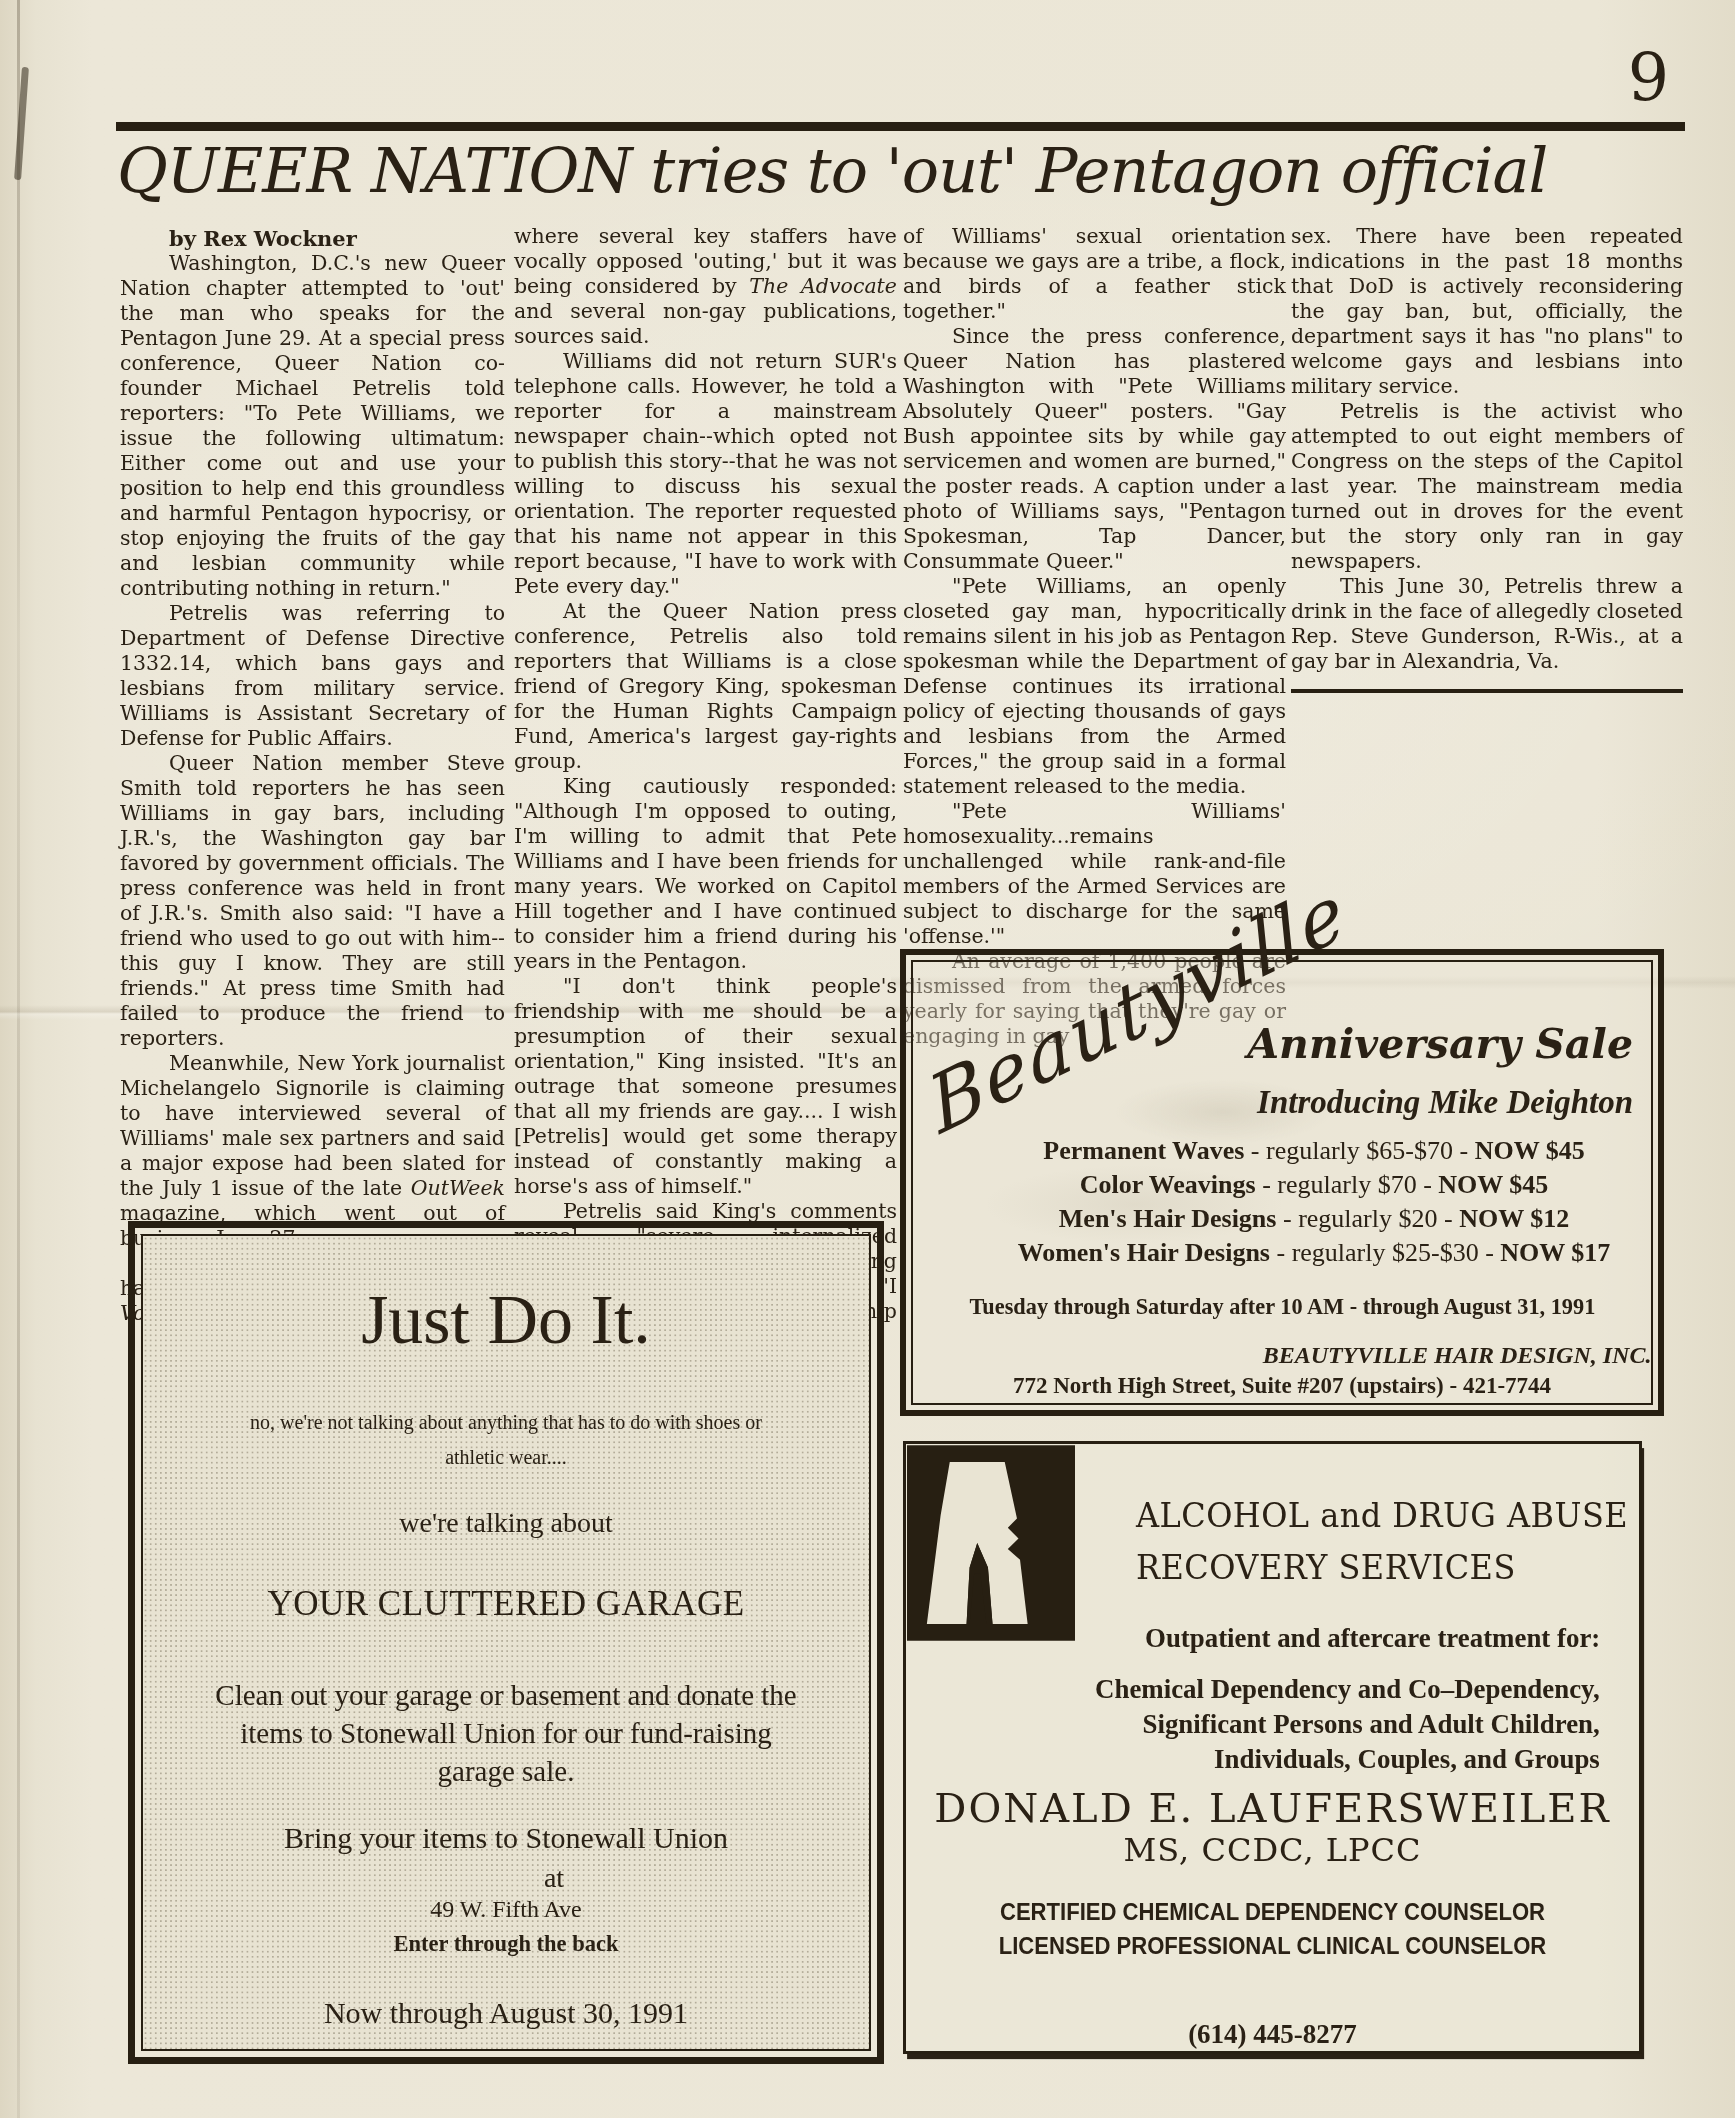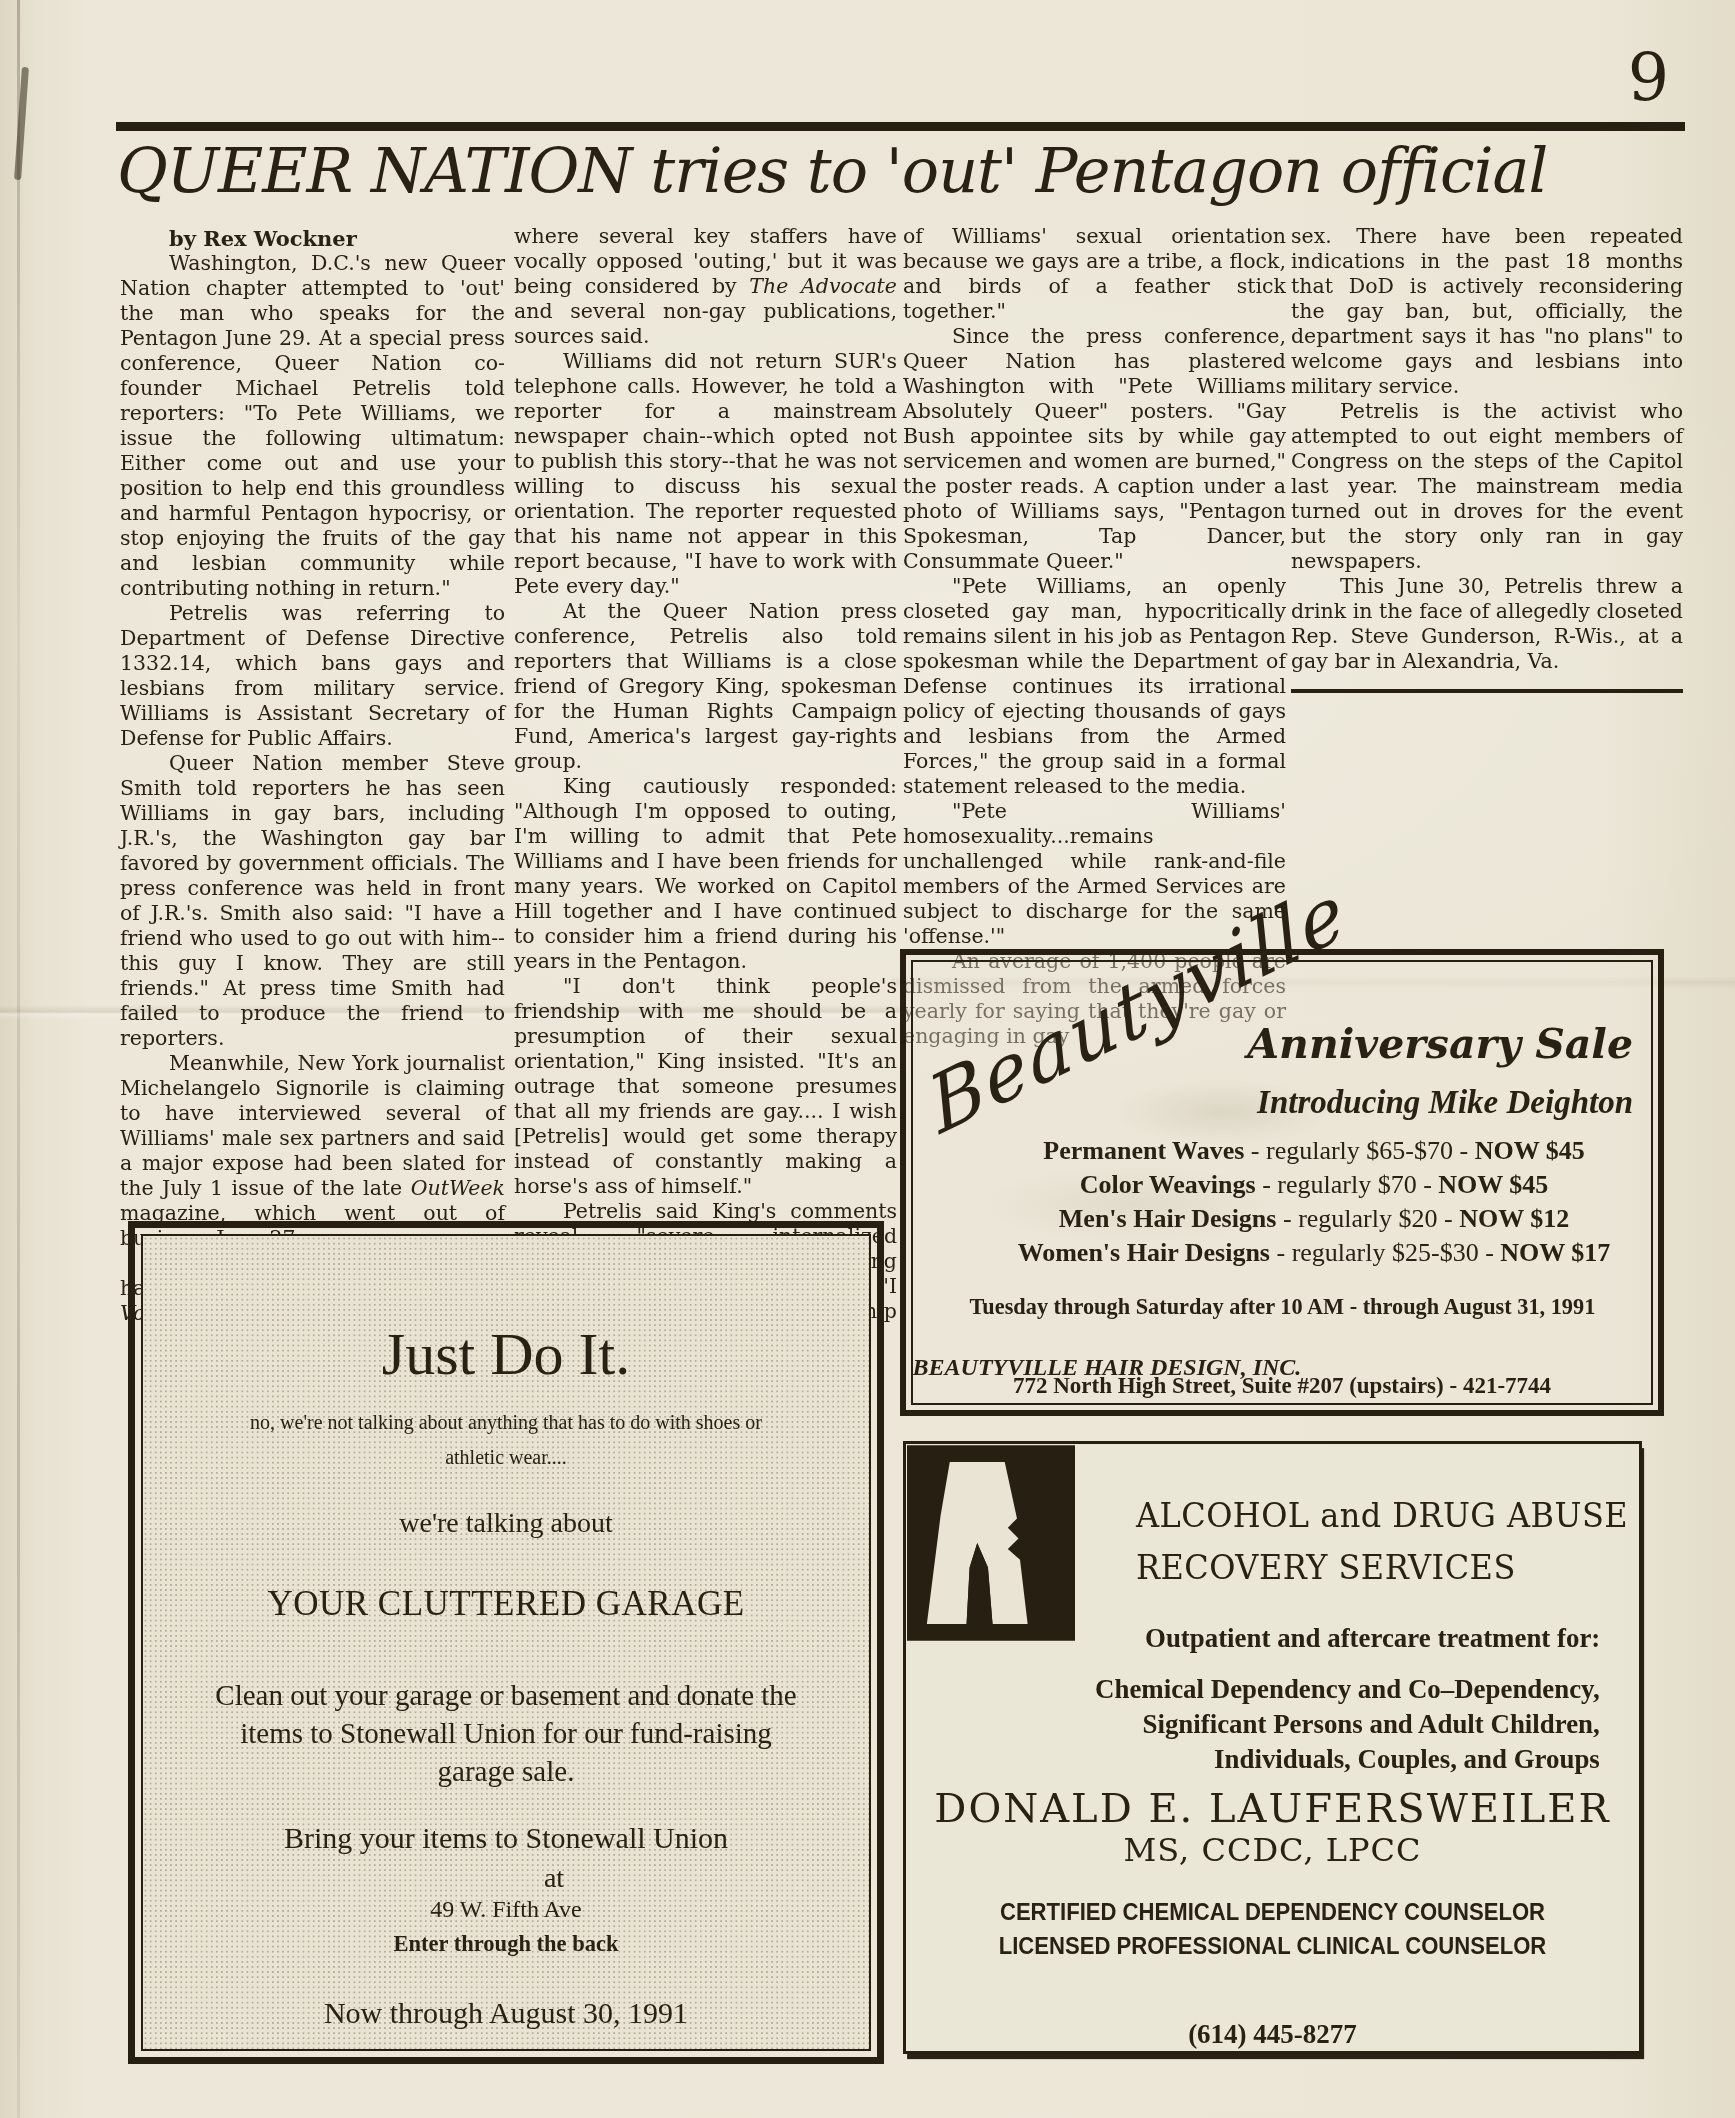--- a/index.html
+++ b/index.html
@@ -38,32 +38,32 @@
                 radial-gradient(ellipse 215px 56px at 30% 55%, rgba(150,140,115,.12), rgba(0,0,0,0) 70%);}
   .bv-logo{position:absolute;left:30px;top:107px;font-size:77px;line-height:1;font-style:italic;
      transform:rotate(-26deg) skewX(-10deg);transform-origin:left bottom;letter-spacing:2px;white-space:nowrap;}
   .bv-right{position:absolute;right:18.4px;top:60px;text-align:right;}
   .bv-title{font-size:41px;font-weight:bold;font-style:italic;line-height:1.1;}
   .bv-sub{font-size:33px;font-weight:bold;font-style:italic;margin-top:17.4px;font-family:"Liberation Serif",serif;}
   .bv-prices{position:absolute;left:0;width:100%;top:172px;text-align:center;font-family:"Liberation Serif",serif;padding-left:32px;}
   .bv-price{font-size:26px;line-height:34px;}
   .bv-price .svc,.bv-price .now{font-weight:bold;}
   .bv-hours{position:absolute;left:0;width:100%;top:332px;text-align:center;font-size:23px;font-weight:bold;font-family:"Liberation Serif",serif;transform:scaleX(.97);}
-  .bv-company{position:absolute;left:0;width:100%;top:380px;text-align:left;font-size:24px;font-weight:bold;font-style:italic;font-family:"Liberation Serif",serif;margin-top:12px;}
+  .bv-company{position:absolute;left:0;width:100%;top:380px;text-align:right;font-size:24px;font-weight:bold;font-style:italic;font-family:"Liberation Serif",serif;}
   .bv-address{position:absolute;left:0;width:100%;top:411px;text-align:center;font-size:23px;font-weight:bold;font-family:"Liberation Serif",serif;}
 
   
   .ad-garage{position:absolute;left:128px;top:1221px;width:756px;height:843px;border:7.7px solid #271f12;box-sizing:border-box;}
   .jd-inner{position:absolute;inset:6.1px;border:2.6px solid #271f12;
      background-color:#e8e3d2;
      background-image:radial-gradient(circle, rgba(92,82,60,.38) 0.9px, rgba(0,0,0,0) 1.1px);
      background-size:5.1px 5.1px;
      font-family:"Liberation Serif",serif; text-align:center;}
   .jd-inner > div{position:absolute;left:0;width:100%;}
-  .jd-title{top:47px;font-size:60px;line-height:1.05;margin-top:40px;}
+  .jd-title{top:47px;font-size:70px;line-height:1.05;}
   .jd-sub1{top:169px;font-size:20px;line-height:35px;}
   .jd-sub1 span{display:inline-block;max-width:553px;}
   .jd-sub2{top:271px;font-size:28px;}
   .jd-sub3{top:348px;font-size:35px;letter-spacing:0.5px;}
   .jd-para{top:440px;font-size:29px;line-height:38px;}
   .jd-para span{display:inline-block;max-width:594px;}
   .jd-bring{top:585px;font-size:30px;}
   .jd-at{top:626px;font-size:28px;margin-left:48px;}
   .jd-ave{top:660px;font-size:24px;}
   .jd-enter{top:695px;font-size:22.5px;font-weight:bold;}

